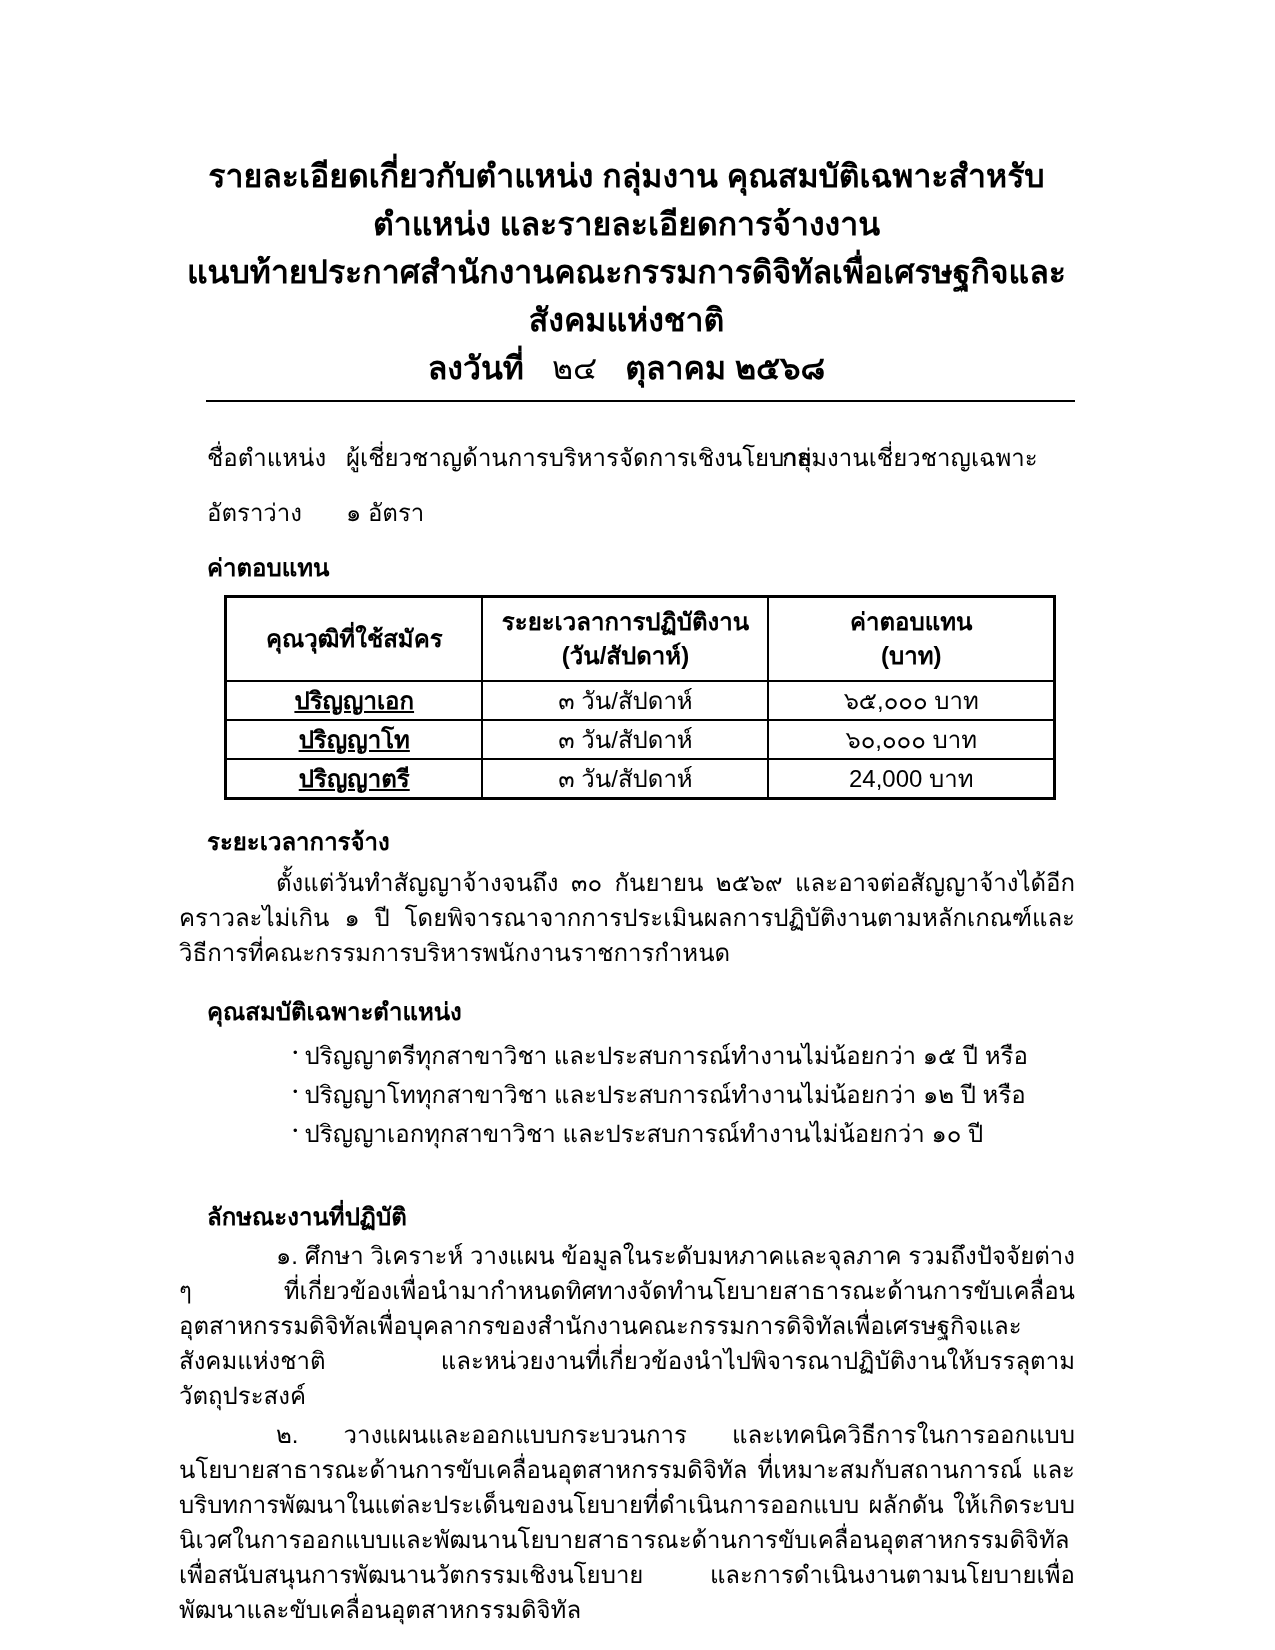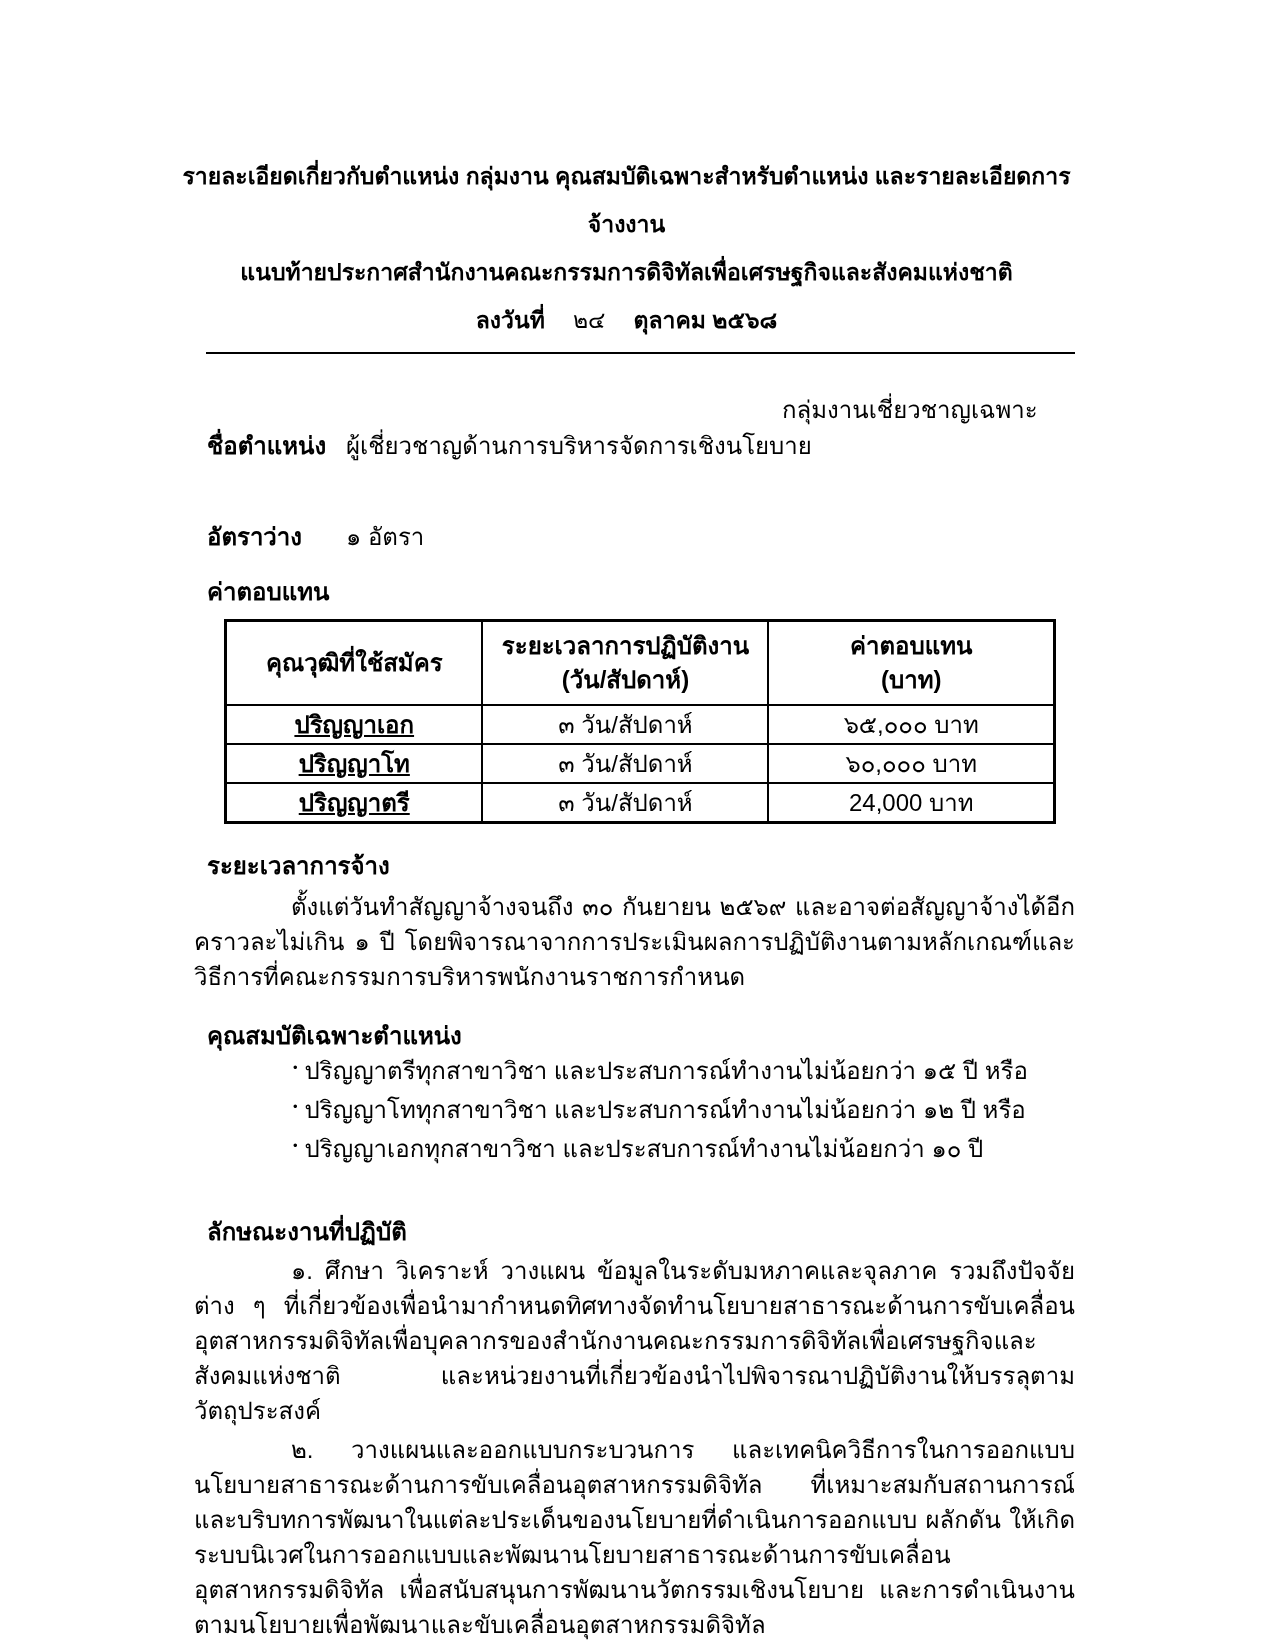--- a/index.html
+++ b/index.html
@@ -18,21 +18,21 @@
     font-size: 24px;
     line-height: 35px;
     padding: 152px 200px 0 178px;
     overflow: hidden;
   }
 
   
   .title-block {
     text-align: center;
     font-weight: 700;
-    font-size: 23px;
+    font-size: 32px;
     line-height: 48px;
   }
   .date-line .date-day {
     font-weight: 400;
     margin: 0 28px;
   }
   .rule {
     border: none;
     border-top: 2.5px solid #000000;
     margin: 8px 0 0 28px;
@@ -41,22 +41,21 @@
   
   .kv-section { margin-top: 38px; }
   .kv-row {
     position: relative;
     margin: 0 0 20px 29px;
     white-space: nowrap;
   }
   .kv-label {
     display: inline-block;
     width: 139px;
-    font-weight: 700;
-    margin-top: 36px;
+    font-weight: 400;
   }
   .kv-extra {
     position: absolute;
     left: 575px;
     top: 0;
   }
   .comp-label {
     margin-left: 29px;
     font-weight: 700;
   }
@@ -85,25 +84,25 @@
   .col-qual { width: 31%; }
   .col-dur  { width: 34.5%; }
   .col-pay  { width: 34.5%; }
 
   
   .sec-heading {
     font-weight: 700;
     margin: 24px 0 0 29px;
   }
   .para {
-    margin: 6px 0 0 16px;
+    margin: 6px 0 0 1px;
     text-align: justify;
     text-indent: 97px;
   }
-  .bullets { margin-top: 0; }
+  .bullets { margin-top: 9px; }
   .bullet-line { padding-left: 115px; }
   .bullet-dot {
     display: inline-block;
     font-size: 13px;
     position: relative;
     top: -7px;
     margin-right: 7px;
   }
   .qual-note {
     font-weight: 700;

